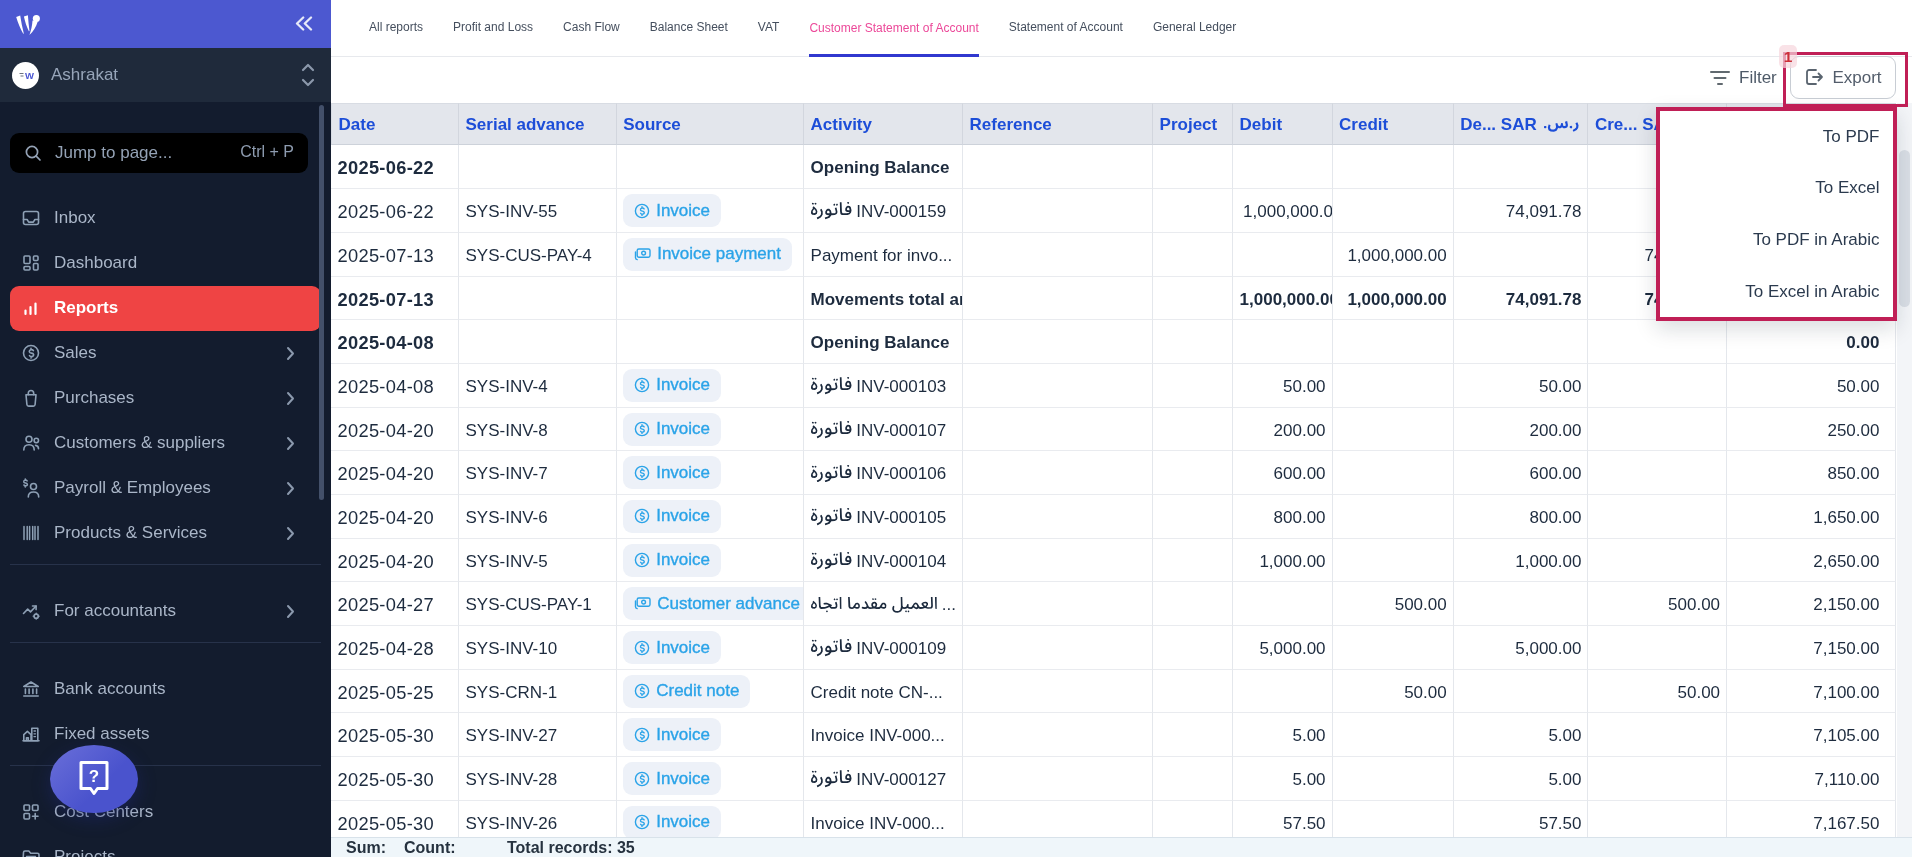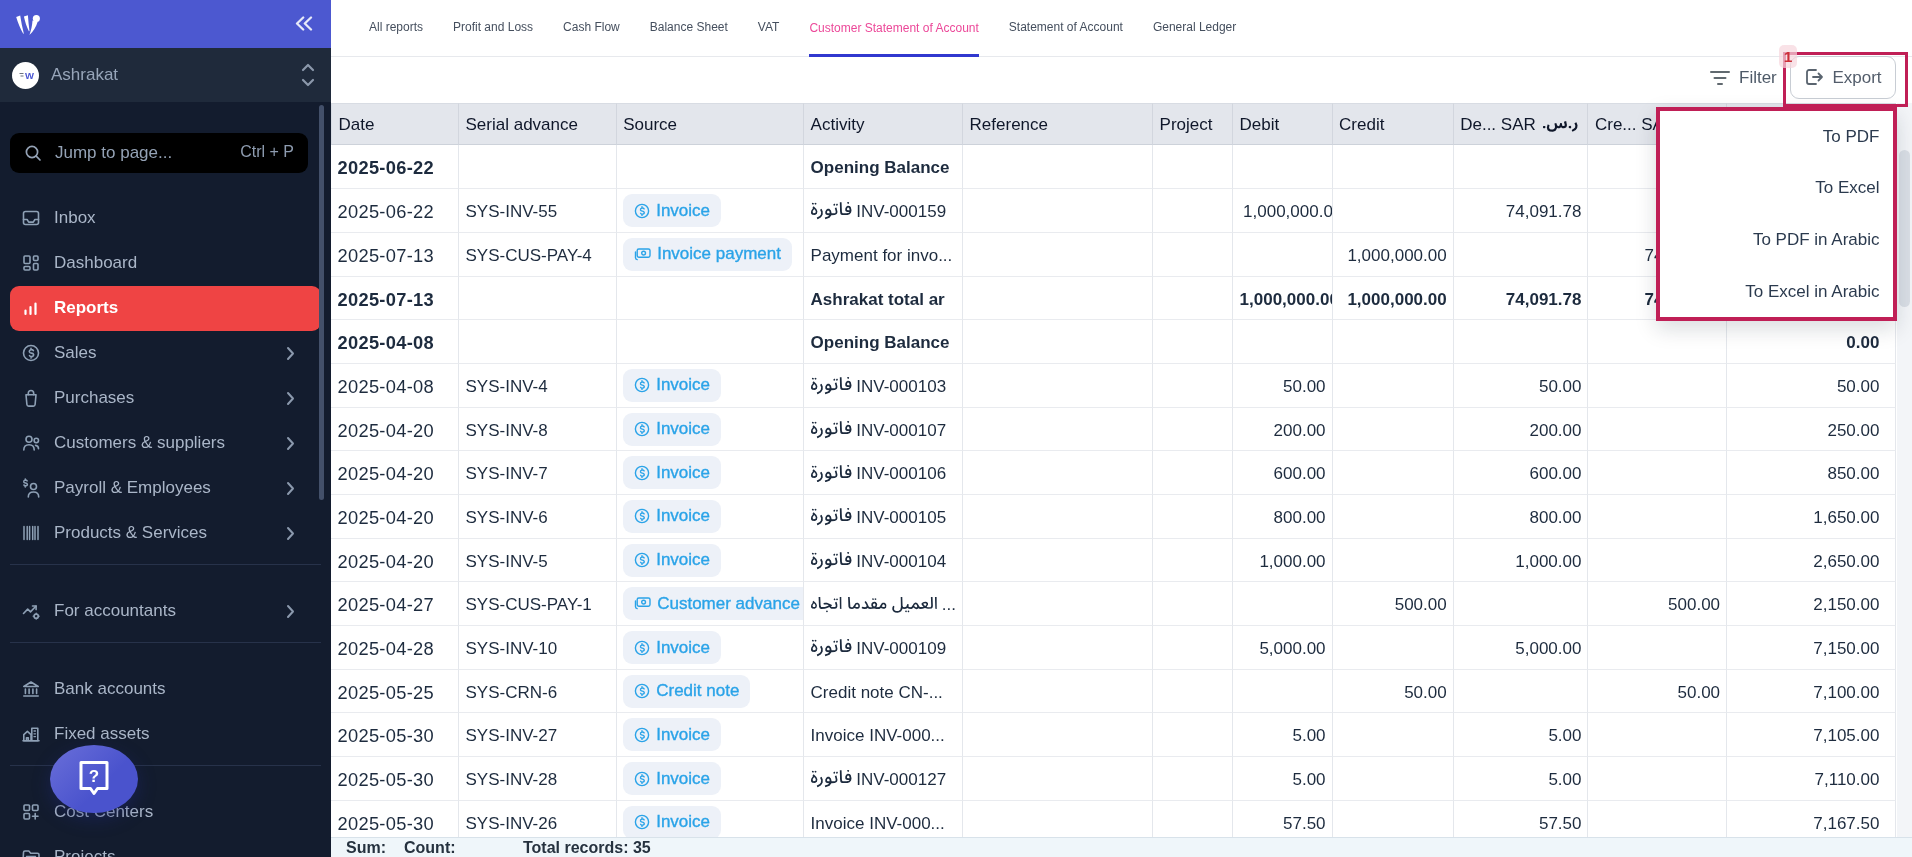--- a/index.html
+++ b/index.html
@@ -31,21 +31,21 @@
 .tab{height:57px;line-height:55px;font-size:12px;color:#454f5e;white-space:nowrap}
 .tab.act{color:#ec4899;border-bottom:3px solid #3138cf;line-height:57px}
 #filterrow{position:absolute;left:0;top:57px;width:1581px;height:47px;background:#fff}
 #filt{position:absolute;left:1379px;top:11px;height:26px;color:#4e5a68;font-size:17px}
 #filt svg{vertical-align:-3px;margin-right:9px}
 #exportbtn{position:absolute;left:1459px;top:-1px;width:106px;height:43px;border:1px solid #c8cdd4;border-radius:9px;background:#fff;color:#535d6b;font-size:17px;line-height:41px;text-align:center}
 #exportbtn svg{vertical-align:-4px;margin-right:8px}
 
 #tbl{position:absolute;left:0;top:102.6px;width:1565px}
 .grid{display:grid;grid-template-columns:128px 157.7px 187.4px 159px 190px 80px 99.5px 121.1px 134.8px 138.6px 169.4px}
-.hc{height:42.9px;background:#e3e6ec;border-right:1px solid #d2d6de;border-top:1px solid #d8dce3;border-bottom:1px solid #cdd2da;font-weight:400;color:#0f172a;font-size:17px;line-height:41px;padding-left:6.5px;white-space:nowrap;overflow:hidden}
+.hc{height:42.9px;background:#e3e6ec;border-right:1px solid #d2d6de;border-top:1px solid #d8dce3;border-bottom:1px solid #cdd2da;font-weight:700;color:#1d4ed8;font-size:17px;line-height:41px;padding-left:6.5px;white-space:nowrap;overflow:hidden}
 .hc.r{text-align:right;padding-right:7px;padding-left:0}
 .hc:first-child{border-left:1px solid #d8dce3}
 .cell{height:43.7px;border-right:1px solid #e4e7ec;border-bottom:1px solid #e9ebef;font-size:17px;color:#1d2b3e;line-height:45.5px;padding-left:6.5px;white-space:nowrap;overflow:hidden}
 .hc .arw{margin-left:3px}
 .grid>div:nth-child(11n+1).cell{font-size:18.3px;letter-spacing:.3px}
 .cell:first-child{border-left:1px solid #e9ebef}
 .cell.r{text-align:right;padding-right:6px;padding-left:0}
 .cell.bal{padding-right:16px}
 .chipc{padding-top:5px;line-height:normal}
 .chip{display:inline-flex;align-items:center;height:33px;background:#edf1f8;border-radius:9px;padding:0 11px;color:#2aa3e8;font-size:17px;font-weight:400;gap:6px;-webkit-text-stroke:.35px #2aa3e8}
@@ -302,21 +302,21 @@
         <div class="cell"></div>
         <div class="cell"></div>
         <div class="cell r"></div>
         <div class="cell r">1,000,000.00</div>
         <div class="cell r"></div>
         <div class="cell r">74,091.78</div>
         <div class="cell r bal"></div>
         <div class="cell" style="font-weight:700">2025-07-13</div>
         <div class="cell"></div>
         <div class="cell chipc"></div>
-        <div class="cell" style="font-weight:700">Ashrakat total ar</div>
+        <div class="cell" style="font-weight:700">Movements total ar</div>
         <div class="cell"></div>
         <div class="cell"></div>
         <div class="cell" style="font-weight:700">1,000,000.00</div>
         <div class="cell r" style="font-weight:700">1,000,000.00</div>
         <div class="cell r" style="font-weight:700">74,091.78</div>
         <div class="cell r" style="font-weight:700">74,091.78</div>
         <div class="cell r bal" style="font-weight:700"></div>
         <div class="cell" style="font-weight:700">2025-04-08</div>
         <div class="cell"></div>
         <div class="cell chipc"></div>
@@ -435,21 +435,21 @@
               <path fill-rule="evenodd" fill="currentColor" d="M35.75 1.55L35.0 1.74L34.27 1.25L34.18 0.5L34.75 -0.12L35.89 0.25L36.08 1.0L35.75 1.55ZM34.5 12.26L29.75 12.38L28.58 12.0L27.87 11.25L27.46 9.0L27.25 0.14L28.87 0.25L29.23 9.25L29.5 10.25L30.0 10.62L33.75 10.73L36.0 10.05L36.25 9.43L34.5 9.55L33.0 8.96L32.39 8.0L32.41 6.25L33.25 4.57L34.75 3.48L36.5 3.69L37.57 4.75L38.3 7.75L37.89 10.0L36.5 11.59L34.5 12.26ZM2.0 2.56L0.89 2.0L0.89 1.25L1.5 0.71L2.64 1.25L2.64 2.0L2.0 2.56ZM4.5 2.56L3.39 2.0L3.42 1.25L4.0 0.71L5.12 1.25L5.14 2.0L4.5 2.56ZM22.5 3.4L21.75 3.43L21.23 3.0L21.18 2.25L21.75 1.66L22.5 1.71L22.93 2.25L22.5 3.4ZM25.0 3.4L24.25 3.43L23.75 3.0L23.7 2.25L24.25 1.66L25.0 1.7L25.43 2.25L25.0 3.4ZM3.75 12.34L1.25 12.02L0.32 11.25L-0.09 10.25L0.2 8.25L1.81 6.0L1.47 5.25L2.5 4.07L5.07 6.5L6.03 8.75L5.64 11.0L3.75 12.34ZM13.5 16.32L13.02 14.75L16.0 13.8L17.18 12.5L15.0 12.32L13.63 11.25L13.45 9.25L14.44 7.25L15.75 6.38L17.25 6.42L18.83 8.0L19.5 10.73L22.75 10.58L23.27 10.0L23.35 9.0L22.52 5.75L24.06 5.25L24.98 9.0L24.83 10.5L24.25 11.44L22.5 12.35L19.25 12.43L17.5 14.84L13.5 16.32ZM36.54 7.75L36.0 5.57L35.25 5.14L34.5 5.47L34.0 6.5L34.12 7.5L35.0 7.9L36.54 7.75ZM6.75 16.01L6.0 16.24L5.46 14.75L7.92 13.5L9.25 11.96L9.57 9.75L8.55 7.25L10.0 6.41L11.09 9.0L11.07 11.75L9.5 14.31L6.75 16.01ZM3.79 10.5L4.35 10.0L4.53 9.0L4.02 7.75L3.0 6.71L1.69 8.5L1.6 9.75L2.25 10.55L3.79 10.5ZM17.36 10.75L17.67 10.5L17.31 8.75L16.75 8.22L15.78 8.25L15.2 9.0L15.13 10.25L15.75 10.67L17.36 10.75Z"></path>
             </svg></span> INV-000109</div>
         <div class="cell"></div>
         <div class="cell"></div>
         <div class="cell r">5,000.00</div>
         <div class="cell r"></div>
         <div class="cell r">5,000.00</div>
         <div class="cell r"></div>
         <div class="cell r bal">7,150.00</div>
         <div class="cell">2025-05-25</div>
-        <div class="cell">SYS-CRN-6</div>
+        <div class="cell">SYS-CRN-1</div>
         <div class="cell chipc"><span class="chip"><svg width="16" height="16" viewBox="0 0 16 16" fill="none" stroke="#2aa3e8" stroke-width="1.4" stroke-linecap="round">
               <circle cx="8" cy="8" r="6.6"></circle>
               <path d="M10.1 5.9 c-.5 -.8 -1.4 -1.1 -2.3 -.8 c-1 .25 -1.5 1.1 -1.3 1.9 c.2 .7 .9 1 1.8 1.1 c1 .1 1.7 .4 1.9 1.2 c.2 .85 -.4 1.65 -1.4 1.85 c-.9 .2 -1.8 -.15 -2.2 -.9 M8 3.7 v1.2 M8 11.2 v1.2"></path>
             </svg>Credit note</span></div>
         <div class="cell">Credit note CN-...</div>
         <div class="cell"></div>
         <div class="cell"></div>
         <div class="cell r"></div>
         <div class="cell r">50.00</div>
         <div class="cell r"></div>
@@ -500,21 +500,21 @@
         <div class="cell r"></div>
         <div class="cell r bal">7,167.50</div>
       </div>
     </div>
   <div id="vscroll">
       <div id="vthumb"></div>
     </div>
   <div id="footer">
       <span style="left:15px">Sum:</span>
       <span style="left:73px">Count:</span>
-      <span style="left:192px">Total records: 35</span>
+      <span style="left:176px">Total records: 35</span>
     </div>
 </div>
 
 <div id="ddown">
   <div class="dd-item">To PDF</div>
   <div class="dd-item">To Excel</div>
   <div class="dd-item">To PDF in Arabic</div>
   <div class="dd-item">To Excel in Arabic</div>
 </div>
 <div id="expbox"></div>

